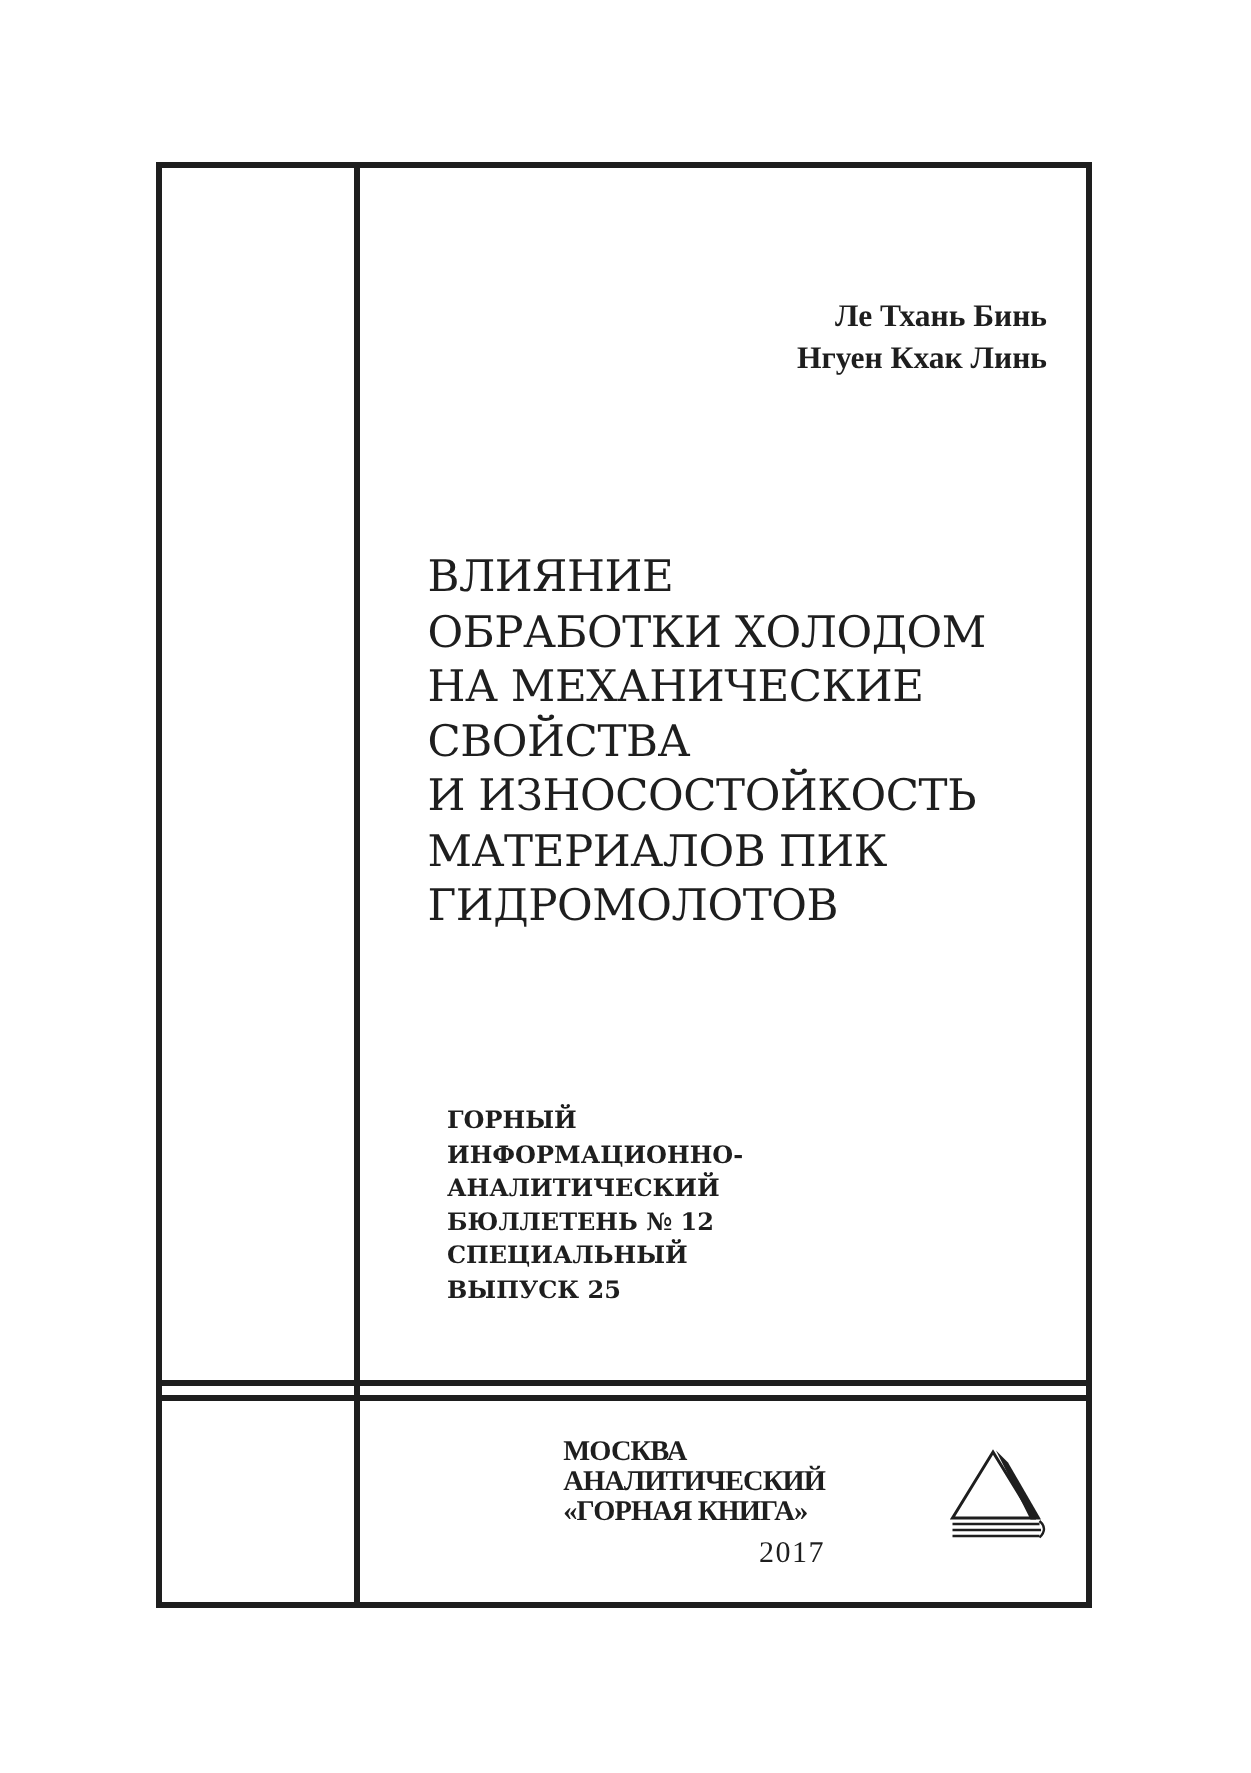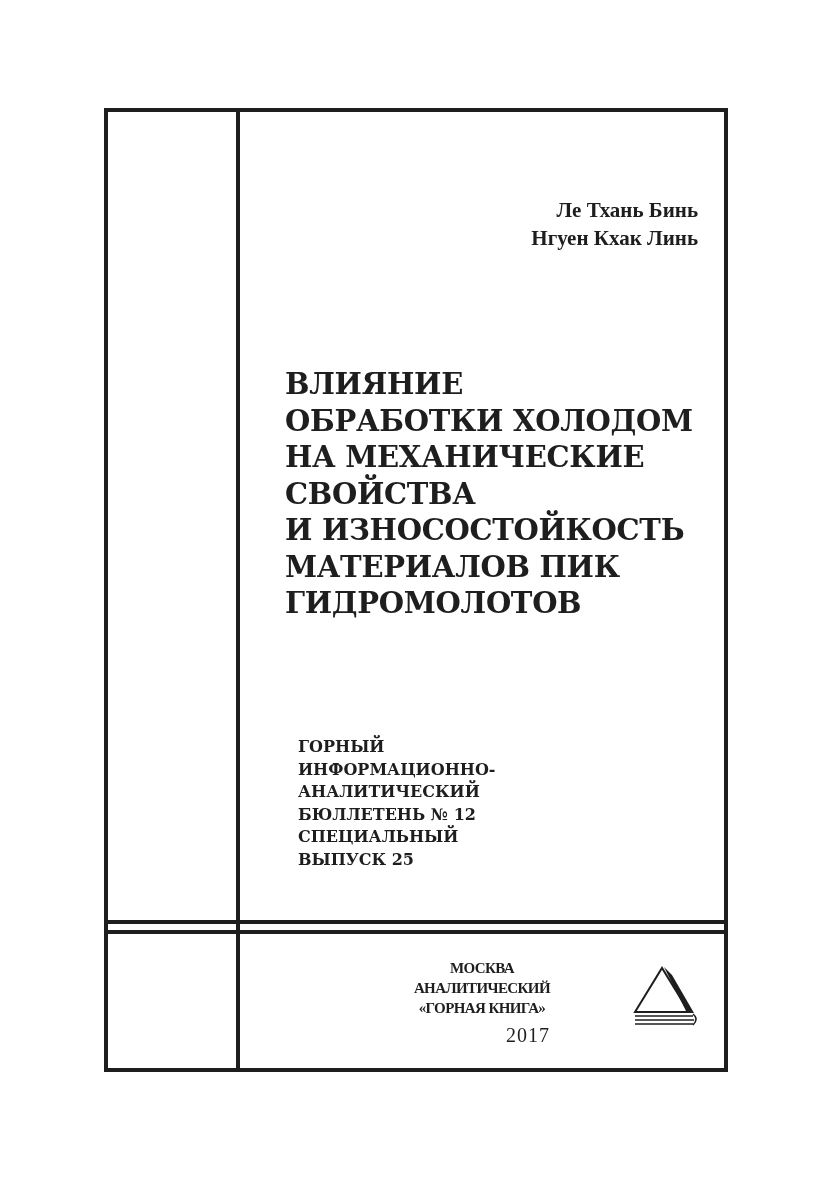--- a/index.html
+++ b/index.html
@@ -1,24 +1,24 @@
 <!DOCTYPE html>
 <html><head>
 <meta charset="utf-8">
 <style>
   html, body { margin:0; padding:0; background:#ffffff; }
   body { width:834px; height:1182px; position:relative; overflow:hidden; font-family:"DejaVu Serif", serif; color:#1e1e1e; }
   .line { position:absolute; background:#1e1e1e; }
   .authors { position:absolute; right:136px; top:196px; text-align:right; font-family:"DejaVu Serif", serif; font-weight:bold; font-size:21px; line-height:28px; }
   .authors div { white-space:nowrap;font-family:Liberation Serif, serif; }
-  .title { position:absolute; left:285px; top:366px; font-family:"DejaVu Serif", serif; font-weight:bold; font-size:29px; line-height:36.5px; letter-spacing:-0.3px; }
+  .title { position:absolute; left:285px; top:366px; font-family:"DejaVu Serif", serif; font-weight:normal; font-size:29px; line-height:36.5px; letter-spacing:-0.3px; }
   .title div { white-space:nowrap; }
   .series { position:absolute; left:298px; top:736px; font-family:"DejaVu Serif", serif; font-weight:bold; font-size:16px; line-height:22.5px; }
   .series div { white-space:nowrap; }
-  .publisher { position:absolute; right:284px; top:958px; text-align:center; font-family:"Liberation Serif", serif; font-weight:bold; font-size:15px; line-height:20px; letter-spacing:-0.6px; }
+  .publisher { position:absolute; right:284px; top:958px; text-align:left; font-family:"Liberation Serif", serif; font-weight:bold; font-size:19px; line-height:20px; letter-spacing:-0.6px; }
   .publisher div { white-space:nowrap; }
   .year { position:absolute; right:284px; top:1023px; font-family:"Liberation Serif", serif; font-size:20px; line-height:24px; letter-spacing:1px; }
   .logo { position:absolute; left:628px; top:963px; width:76px; height:66px; }
 </style>
 </head>
 <body>
 
 <div class="line" style="left:104px; top:108px; width:624px; height:4px;"></div>
 <div class="line" style="left:104px; top:1068px; width:624px; height:4px;"></div>
 <div class="line" style="left:104px; top:108px; width:4px; height:964px;"></div>

